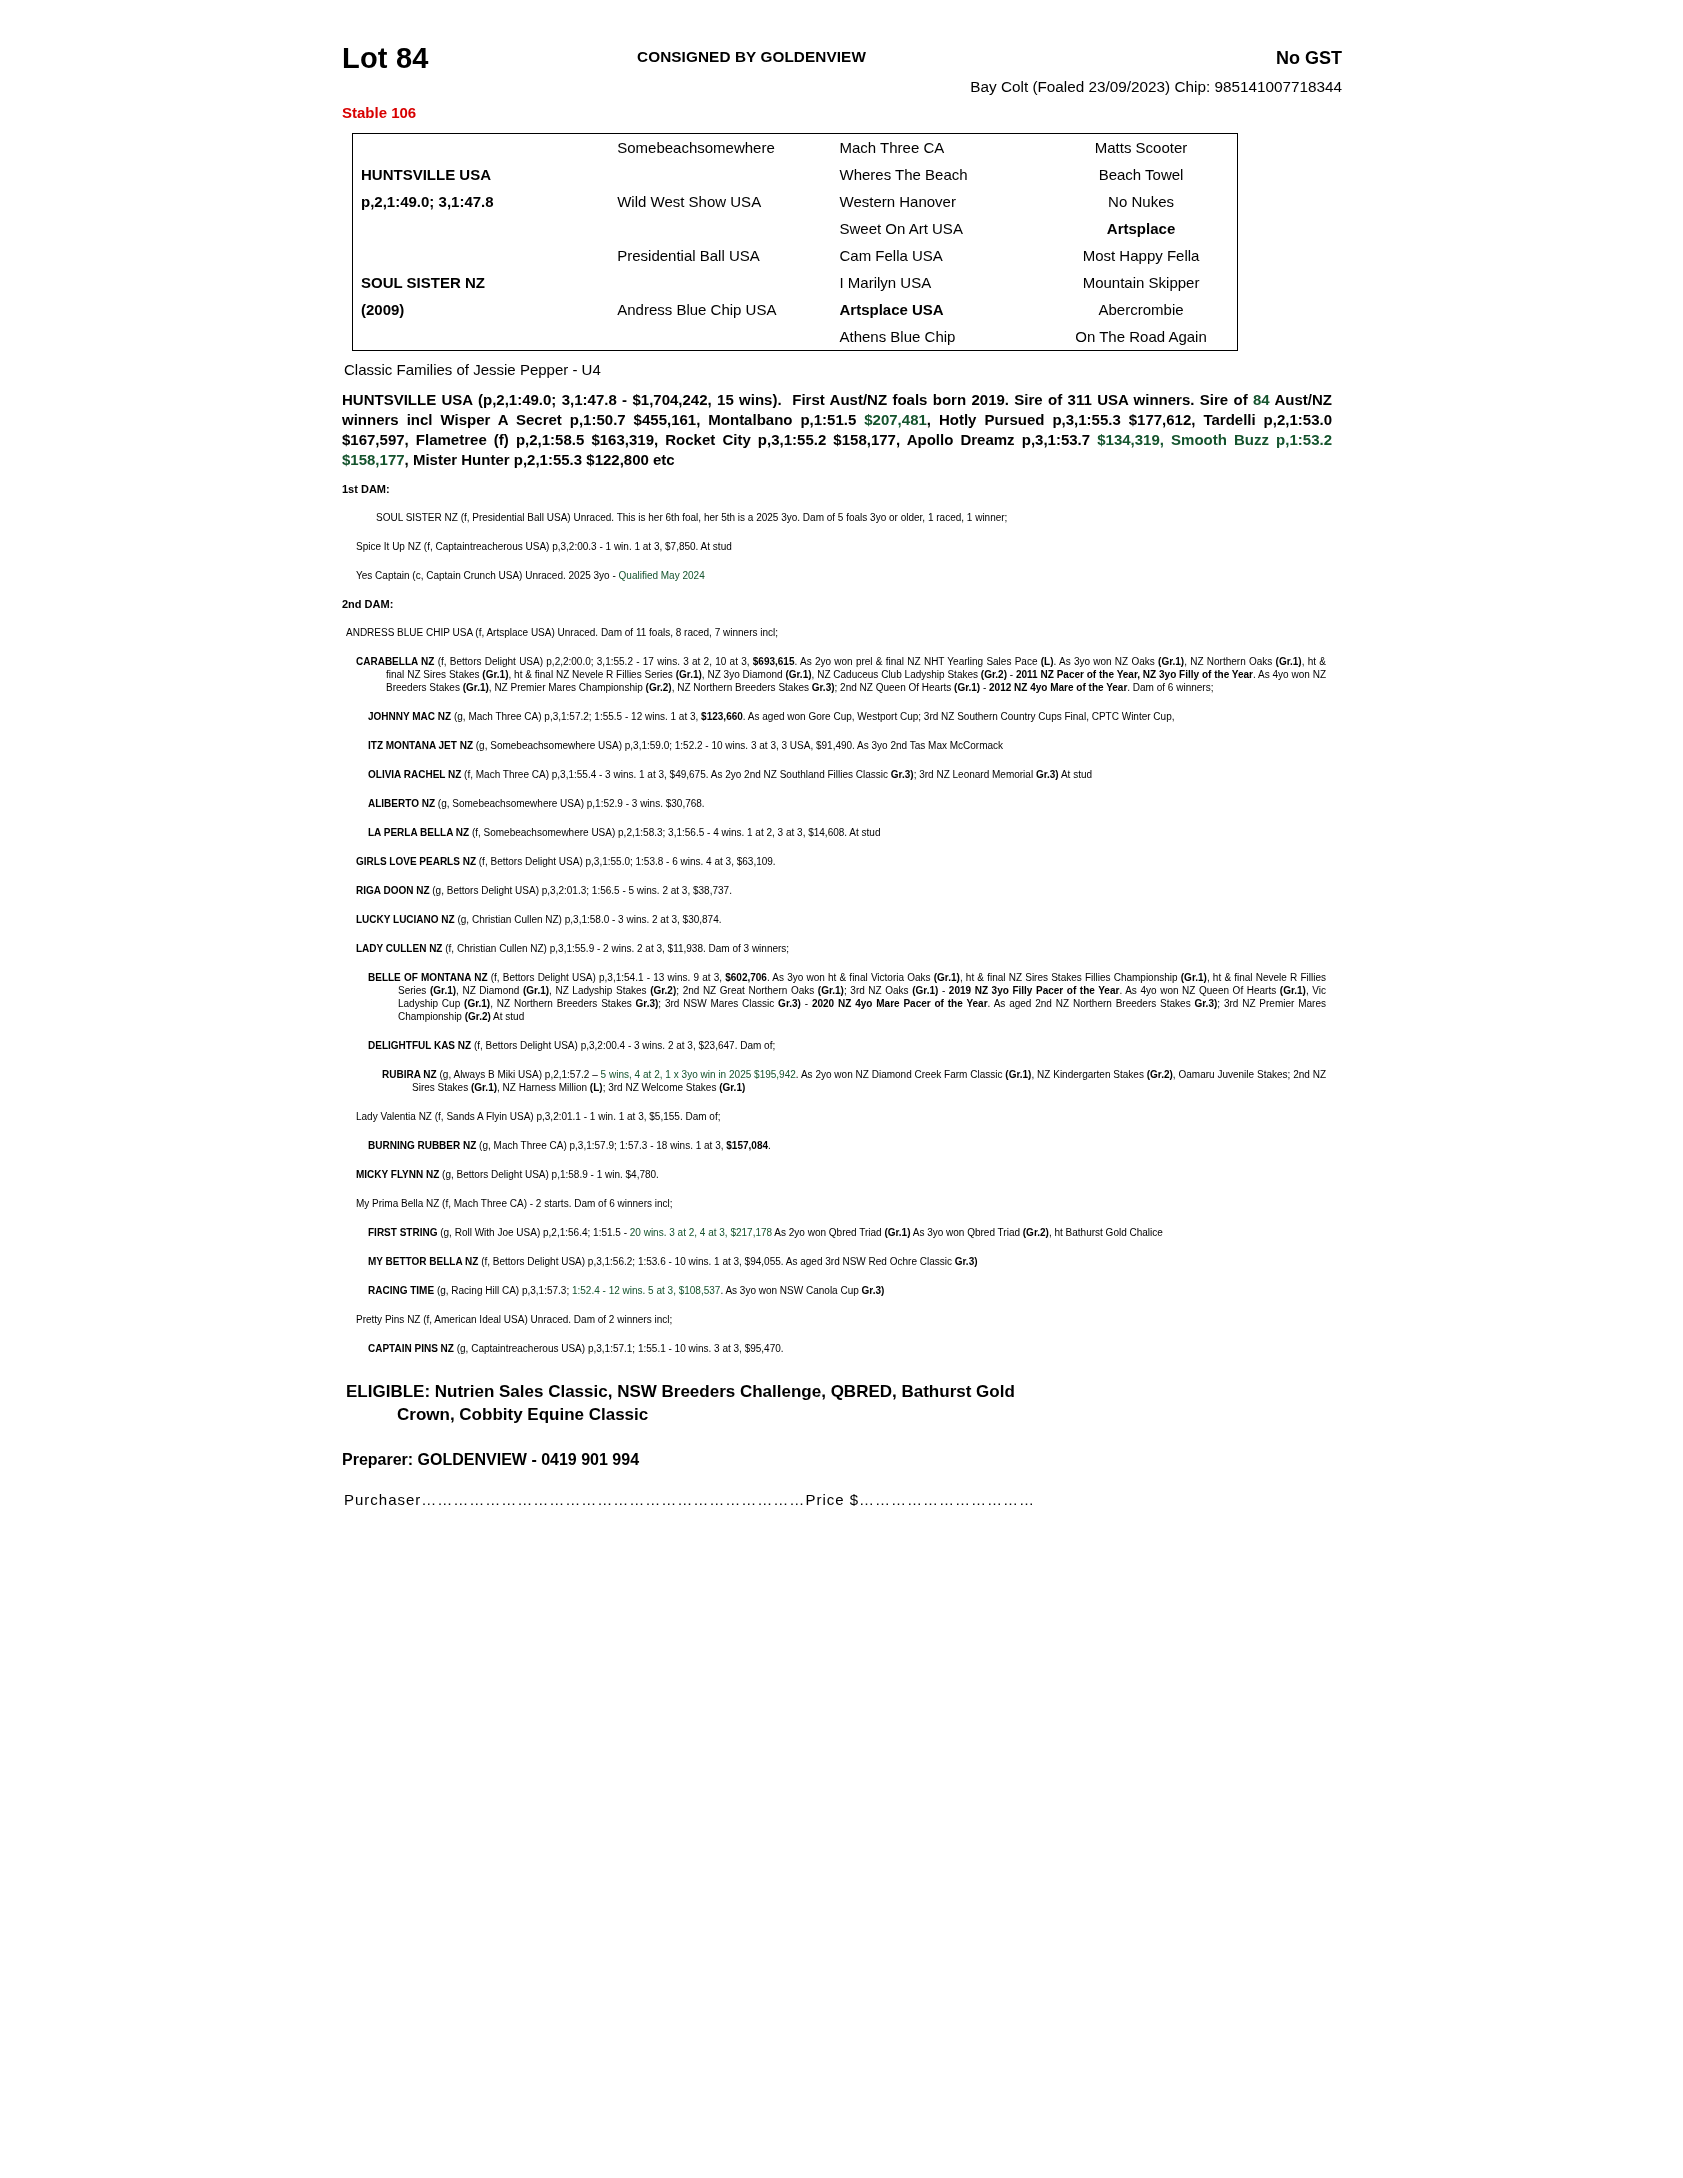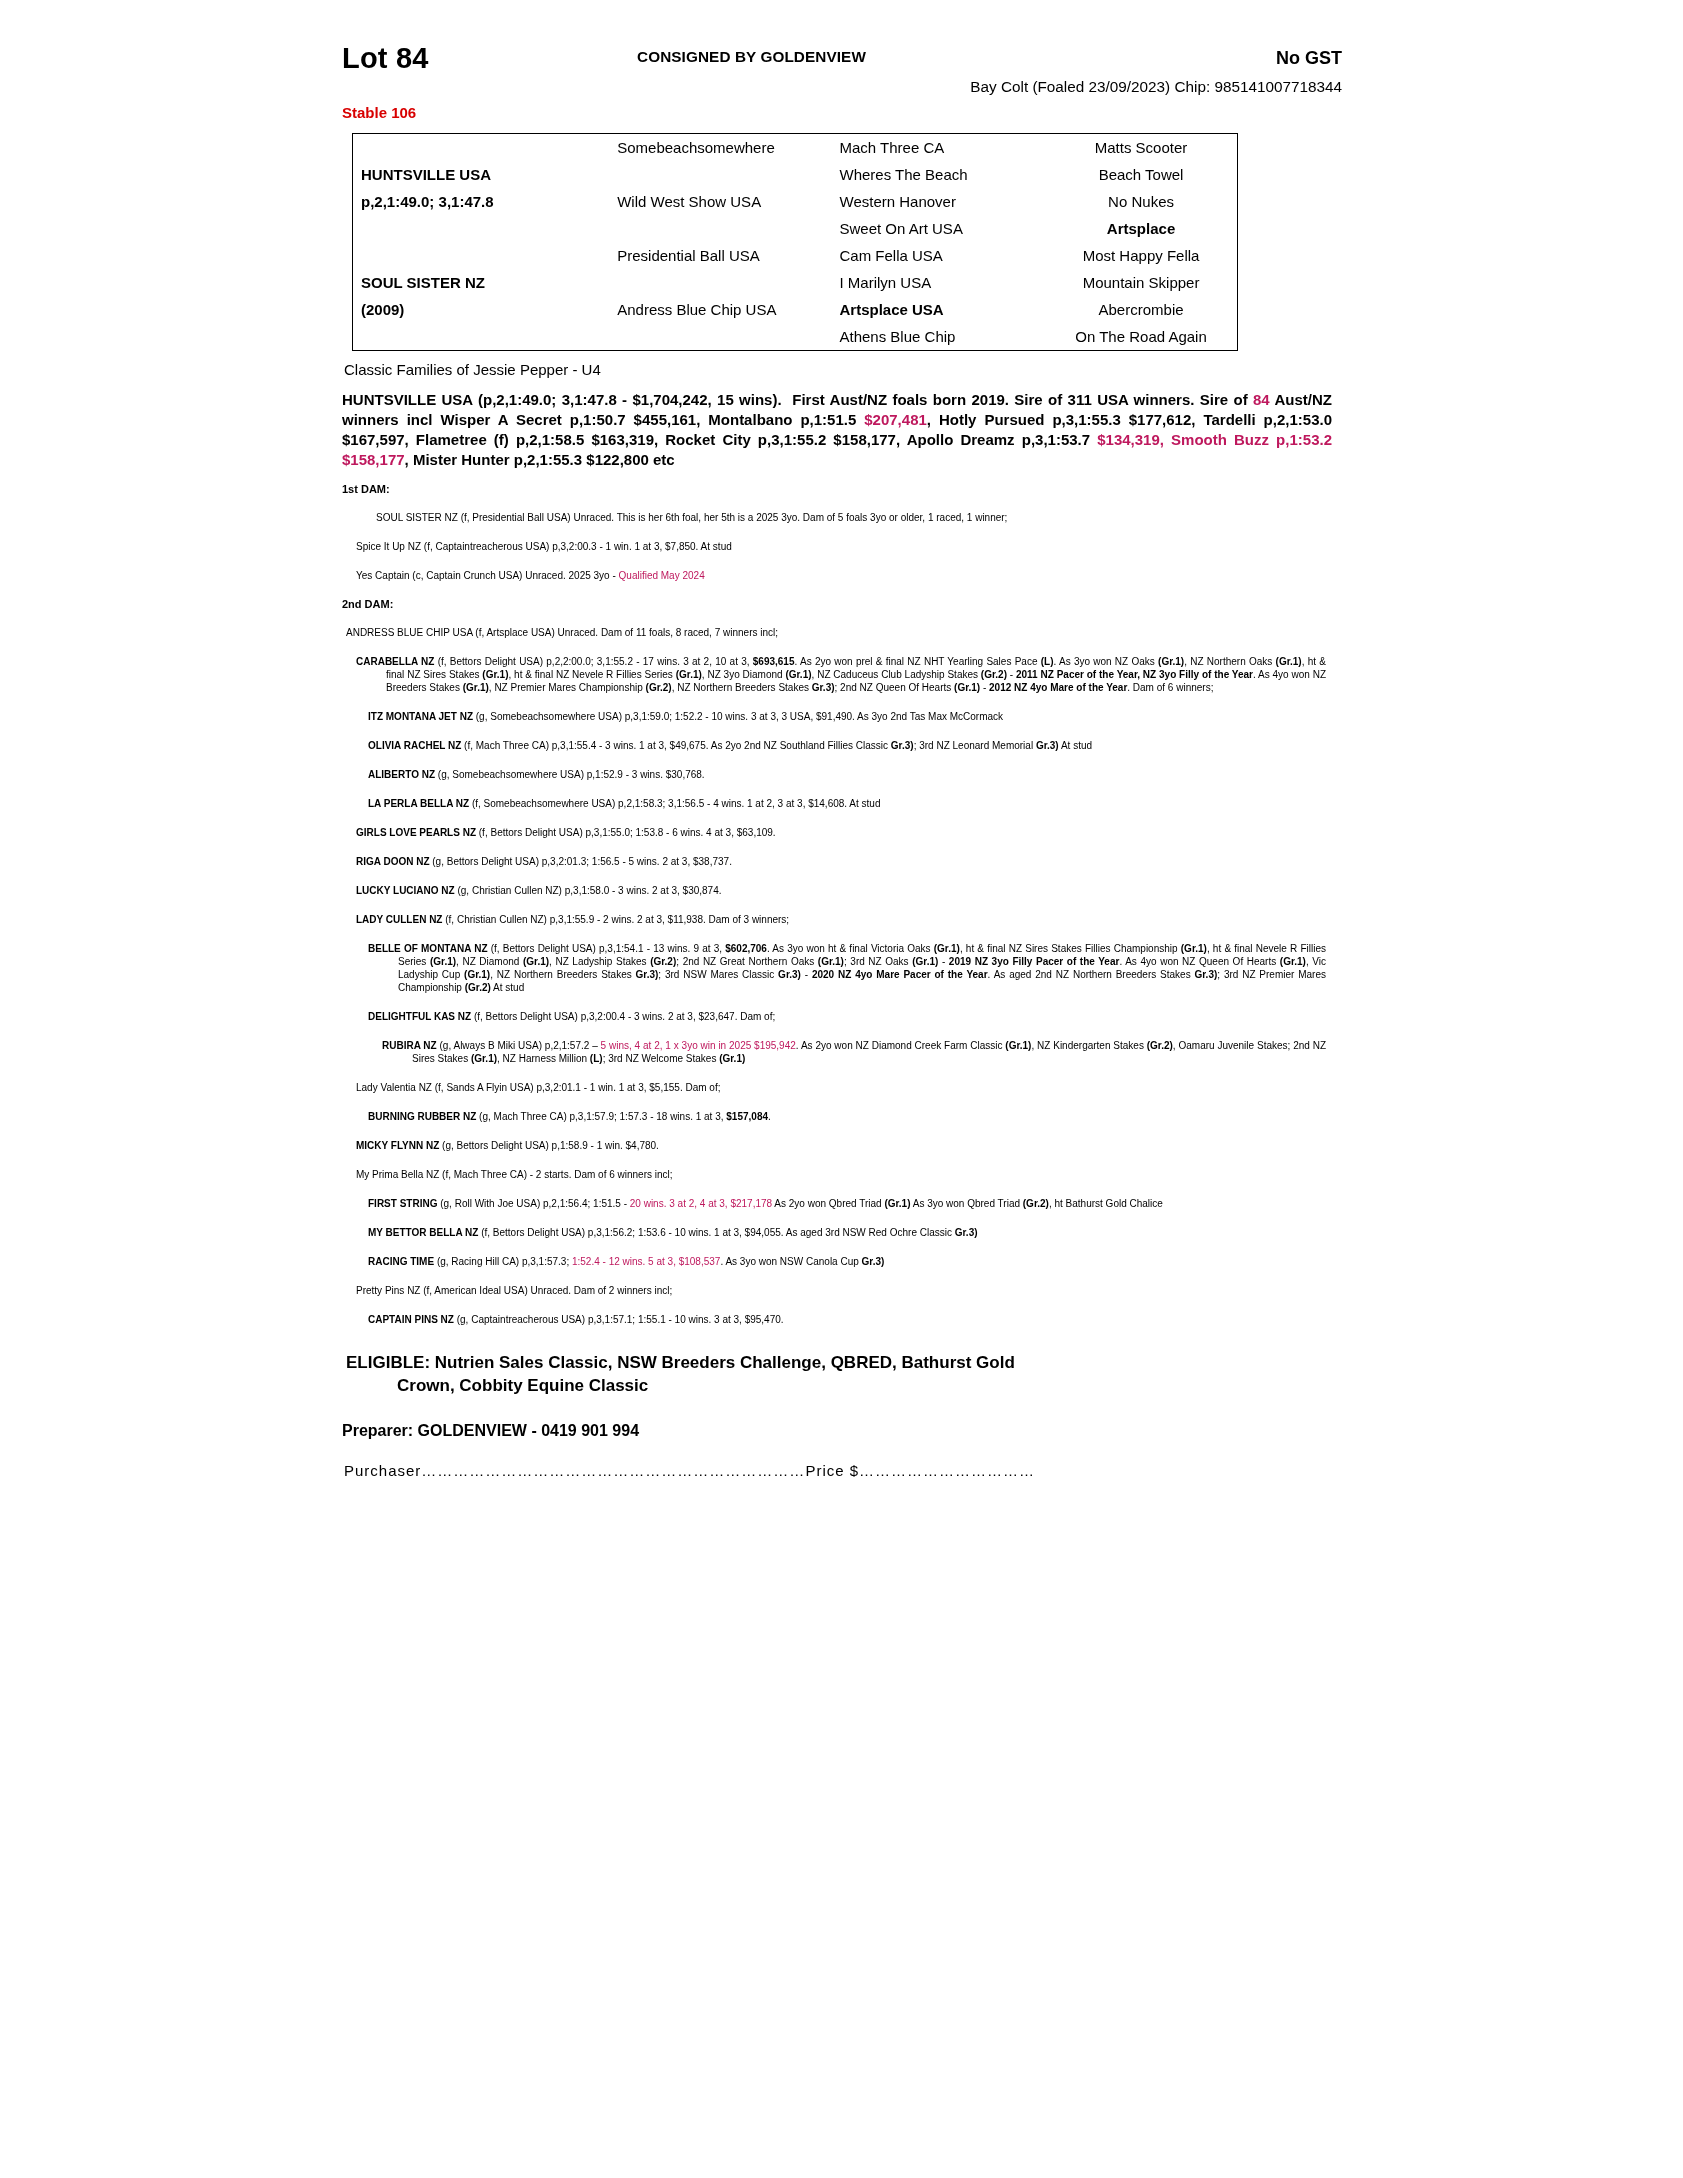--- a/index.html
+++ b/index.html
@@ -96,21 +96,21 @@
     margin-left: 2px;
   }
   .sire-para {
     font-size: 15px;
     font-weight: bold;
     line-height: 1.33;
     margin-top: 12px;
     text-align: justify;
     width: 990px;
   }
-  .red { color: #be185d; }
+  .red { color: #14532d; }
   .dam-head {
     font-weight: bold;
     font-size: 11px;
     margin-top: 13px;
   }
   p.l0, p.l1, p.l2, p.l3, p.l4 {
     font-size: 10px;
     line-height: 1.30;
     margin: 16px;
     text-align: justify;
@@ -219,20 +219,21 @@
     <div id="first-dam-block">
         <p class="l0 hang1">SOUL SISTER NZ (f, Presidential Ball USA) Unraced. This is her 6th foal, her 5th is a 2025 3yo. Dam of 5 foals 3yo or older, 1 raced, 1 winner;</p>
         <p class="l1">Spice It Up NZ (f, Captaintreacherous USA) p,3,2:00.3 - 1 win. 1 at 3, $7,850. At stud</p>
         <p class="l1">Yes Captain (c, Captain Crunch USA) Unraced. 2025 3yo - <span class="red">Qualified May 2024</span></p>
       </div>
 
     <div class="dam-head">2nd DAM:</div>
     <div id="second-dam-block">
         <p class="l0">ANDRESS BLUE CHIP USA (f, Artsplace USA) Unraced. Dam of 11 foals, 8 raced, 7 winners incl;</p>
         <p class="l1 hang1"><b>CARABELLA NZ</b> (f, Bettors Delight USA) p,2,2:00.0; 3,1:55.2 - 17 wins. 3 at 2, 10 at 3, <b>$693,615</b>. As 2yo won prel &amp; final NZ NHT Yearling Sales Pace <b>(L)</b>. As 3yo won NZ Oaks <b>(Gr.1)</b>, NZ Northern Oaks <b>(Gr.1)</b>, ht &amp; final NZ Sires Stakes <b>(Gr.1)</b>, ht &amp; final NZ Nevele R Fillies Series <b>(Gr.1)</b>, NZ 3yo Diamond <b>(Gr.1)</b>, NZ Caduceus Club Ladyship Stakes <b>(Gr.2)</b> - <b>2011 NZ Pacer of the Year, NZ 3yo Filly of the Year</b>. As 4yo won NZ Breeders Stakes <b>(Gr.1)</b>, NZ Premier Mares Championship <b>(Gr.2)</b>, NZ Northern Breeders Stakes <b>Gr.3)</b>; 2nd NZ Queen Of Hearts <b>(Gr.1)</b> - <b>2012 NZ 4yo Mare of the Year</b>. Dam of 6 winners;</p>
+        <p class="l2 hang1"><b>JOHNNY MAC NZ</b> (g, Mach Three CA) p,3,1:57.2; 1:55.5 - 12 wins. 1 at 3, <b>$123,660</b>. As aged won Gore Cup, Westport Cup; 3rd NZ Southern Country Cups Final, CPTC Winter Cup,</p>
         <p class="l2 hang1"><b>ITZ MONTANA JET NZ</b> (g, Somebeachsomewhere USA) p,3,1:59.0; 1:52.2 - 10 wins. 3 at 3, 3 USA, $91,490. As 3yo 2nd Tas Max McCormack</p>
         <p class="l2 hang1"><b>OLIVIA RACHEL NZ</b> (f, Mach Three CA) p,3,1:55.4 - 3 wins. 1 at 3, $49,675. As 2yo 2nd NZ Southland Fillies Classic <b>Gr.3)</b>; 3rd NZ Leonard Memorial <b>Gr.3)</b> At stud</p>
         <p class="l2 hang1"><b>ALIBERTO NZ</b> (g, Somebeachsomewhere USA) p,1:52.9 - 3 wins. $30,768.</p>
         <p class="l2 hang1"><b>LA PERLA BELLA NZ</b> (f, Somebeachsomewhere USA) p,2,1:58.3; 3,1:56.5 - 4 wins. 1 at 2, 3 at 3, $14,608. At stud</p>
         <p class="l1 hang1"><b>GIRLS LOVE PEARLS NZ</b> (f, Bettors Delight USA) p,3,1:55.0; 1:53.8 - 6 wins. 4 at 3, $63,109.</p>
         <p class="l1 hang1"><b>RIGA DOON NZ</b> (g, Bettors Delight USA) p,3,2:01.3; 1:56.5 - 5 wins. 2 at 3, $38,737.</p>
         <p class="l1 hang1"><b>LUCKY LUCIANO NZ</b> (g, Christian Cullen NZ) p,3,1:58.0 - 3 wins. 2 at 3, $30,874.</p>
         <p class="l1 hang1"><b>LADY CULLEN NZ</b> (f, Christian Cullen NZ) p,3,1:55.9 - 2 wins. 2 at 3, $11,938. Dam of 3 winners;</p>
         <p class="l2 hang1"><b>BELLE OF MONTANA NZ</b> (f, Bettors Delight USA) p,3,1:54.1 - 13 wins. 9 at 3, <b>$602,706</b>. As 3yo won ht &amp; final Victoria Oaks <b>(Gr.1)</b>, ht &amp; final NZ Sires Stakes Fillies Championship <b>(Gr.1)</b>, ht &amp; final Nevele R Fillies Series <b>(Gr.1)</b>, NZ Diamond <b>(Gr.1)</b>, NZ Ladyship Stakes <b>(Gr.2)</b>; 2nd NZ Great Northern Oaks <b>(Gr.1)</b>; 3rd NZ Oaks <b>(Gr.1)</b> - <b>2019 NZ 3yo Filly Pacer of the Year</b>. As 4yo won NZ Queen Of Hearts <b>(Gr.1)</b>, Vic Ladyship Cup <b>(Gr.1)</b>, NZ Northern Breeders Stakes <b>Gr.3)</b>; 3rd NSW Mares Classic <b>Gr.3)</b> - <b>2020 NZ 4yo Mare Pacer of the Year</b>. As aged 2nd NZ Northern Breeders Stakes <b>Gr.3)</b>; 3rd NZ Premier Mares Championship <b>(Gr.2)</b> At stud</p>
         <p class="l2 hang1"><b>DELIGHTFUL KAS NZ</b> (f, Bettors Delight USA) p,3,2:00.4 - 3 wins. 2 at 3, $23,647. Dam of;</p>

